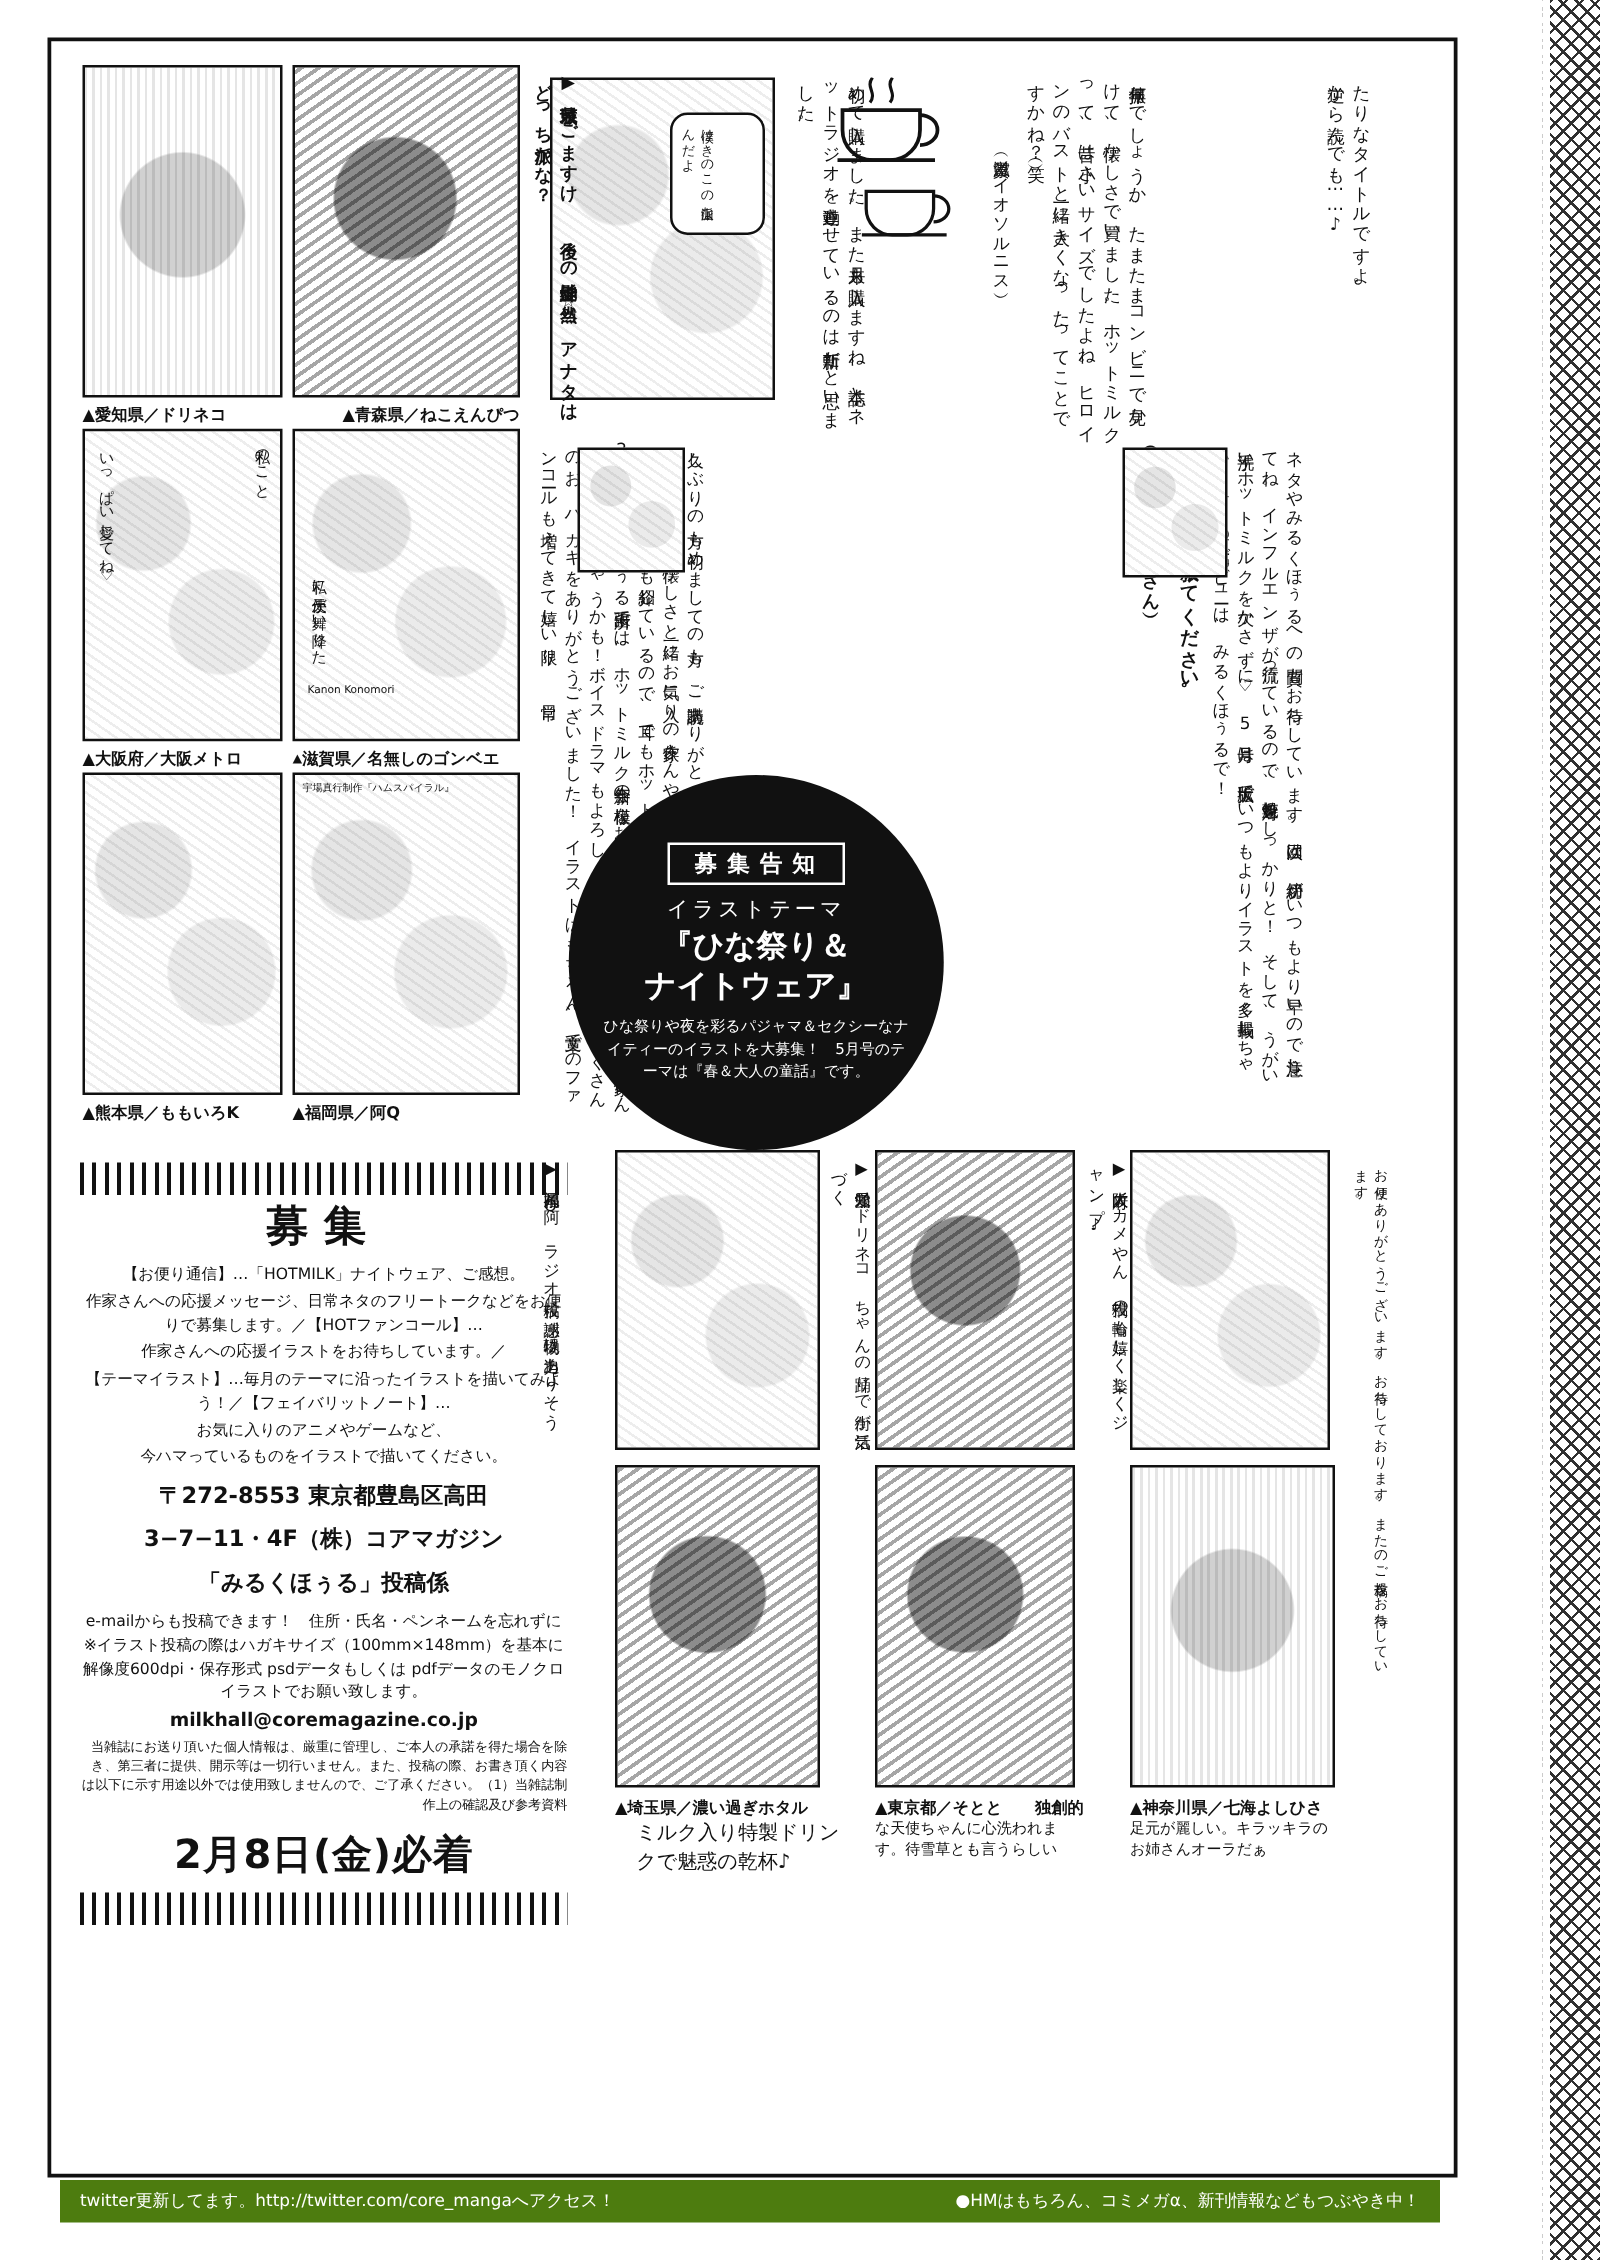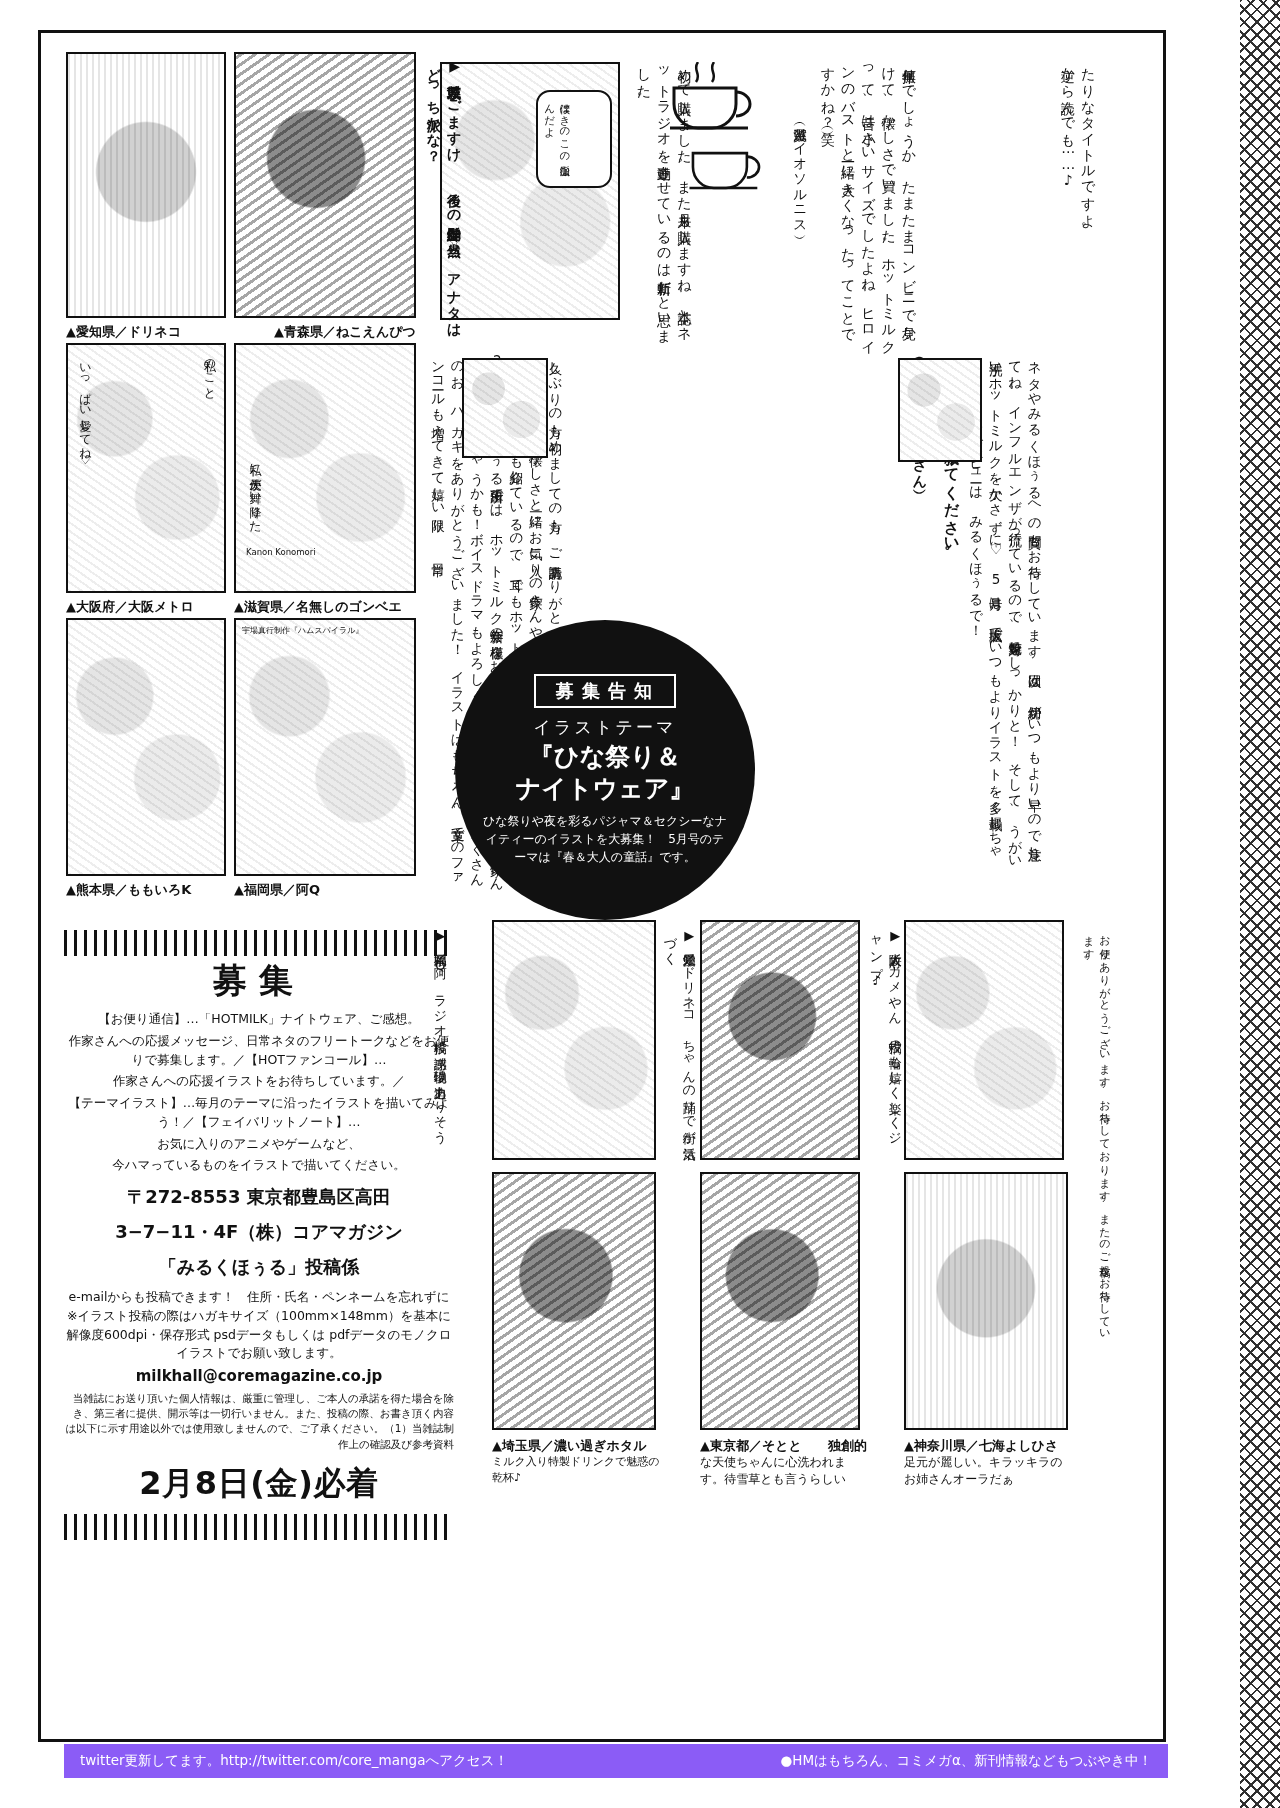--- a/index.html
+++ b/index.html
@@ -100,22 +100,22 @@
   #koukoku .banner{
     background:#111;color:#fff;border:2px solid #fff;
     font-size:18px;letter-spacing:.45em;padding:3px 14px 3px 20px;margin-bottom:6px;
     font-weight:bold;
   }
   #koukoku .t1{font-size:17px;letter-spacing:.18em;margin:2px 0;}
   #koukoku .t2{font-size:25px;font-weight:bold;line-height:1.25;}
   #koukoku .body{font-size:12px;line-height:1.5;margin-top:8px;width:250px;}
   
   #footer{
-    position:absolute;left:64px;top:1744px;width:1104px;height:34px;
-    background:#8b5cf6;color:#fff;
+    position:absolute;left:48px;top:1744px;width:1104px;height:34px;
+    background:#4d7c0f;color:#fff;
     display:flex;align-items:center;justify-content:space-between;
     padding:0 16px;box-sizing:border-box;font-size:13.5px;
   }
   
   .vcol{position:absolute;}
   .hdr{font-weight:bold;}
 </style>
 </head>
 <body>
 
@@ -134,21 +134,21 @@
   <div class="art" style="position:absolute;left:66px;top:343px;width:160px;height:250px;">
     <div class="vtext" style="position:absolute;right:6px;top:6px;font-size:12px;">私のこと</div>
     <div class="vtext" style="position:absolute;left:8px;top:10px;font-size:12px;">いっぱい愛してね♡</div>
   </div>
   <div class="cap" style="position:absolute;left:66px;top:595px;">▲大阪府／大阪メトロ</div>
 
   <div class="art" style="position:absolute;left:234px;top:343px;width:182px;height:250px;">
     <div class="vtext" style="position:absolute;left:10px;top:110px;font-size:12px;">私に天使が舞い降りた</div>
     <div style="position:absolute;left:10px;bottom:34px;font-size:8.5px;">Kanon Konomori</div>
   </div>
-  <div class="cap" style="position:absolute;left:234px;top:595px;">▲滋賀県／名無しのゴンベエ</div>
+  <div class="cap" style="position:absolute;left:234px;top:595px;font-family:Liberation Mono, monospace;">▲滋賀県／名無しのゴンベエ</div>
 
   <div class="art" style="position:absolute;left:66px;top:618px;width:160px;height:258px;"></div>
   <div class="cap" style="position:absolute;left:66px;top:878px;">▲熊本県／ももいろK</div>
 
   <div class="art" style="position:absolute;left:234px;top:618px;width:182px;height:258px;">
     <div style="position:absolute;left:6px;top:6px;font-size:8px;line-height:1.3;width:160px;">宇場真行制作『ハムスパイラル』</div>
   </div>
   <div class="cap" style="position:absolute;left:234px;top:878px;">▲福岡県／阿Q</div>
 
   <div class="art" style="position:absolute;left:440px;top:62px;width:180px;height:258px;">
@@ -248,21 +248,21 @@
   </div>
   <div class="vcol" style="left:866px;top:928px;height:230px;">
     <div class="vtext" style="font-size:13px;height:224px;">▶大阪府／カメやん　投稿の輪も嬉しく楽しくジャンプ♪</div>
   </div>
   <div class="vcol" style="left:1080px;top:928px;height:420px;">
     <div class="vtext" style="font-size:11px;height:410px;">お便りありがとうございます。お待ちしております。またのご投稿をお待ちしています。</div>
   </div>
 
   <div class="art dark" style="position:absolute;left:492px;top:1172px;width:164px;height:258px;"></div>
   <div class="cap" style="position:absolute;left:492px;top:1434px;">▲埼玉県／濃い過ぎホタル</div>
-  <div style="position:absolute;left:492px;top:1454px;width:168px;font-size:11px;line-height:1.45;">ミルク入り特製ドリンクで魅惑の乾杯♪</div>
+  <div style="position:absolute;left:509px;top:1454px;width:168px;font-size:16px;line-height:1.45;">ミルク入り特製ドリンクで魅惑の乾杯♪</div>
 
   <div class="art dark" style="position:absolute;left:700px;top:1172px;width:160px;height:258px;"></div>
   <div class="cap" style="position:absolute;left:700px;top:1434px;">▲東京都／そとと　　独創的</div>
   <div style="position:absolute;left:700px;top:1454px;width:168px;font-size:12px;line-height:1.45;">な天使ちゃんに心洗われます。待雪草とも言うらしい</div>
 
   <div class="art tone" style="position:absolute;left:904px;top:1172px;width:164px;height:258px;"></div>
   <div class="cap" style="position:absolute;left:904px;top:1434px;">▲神奈川県／七海よしひさ</div>
   <div style="position:absolute;left:904px;top:1454px;width:170px;font-size:12px;line-height:1.45;">足元が麗しい。キラッキラのお姉さんオーラだぁ</div>
 
   <div id="footer">

